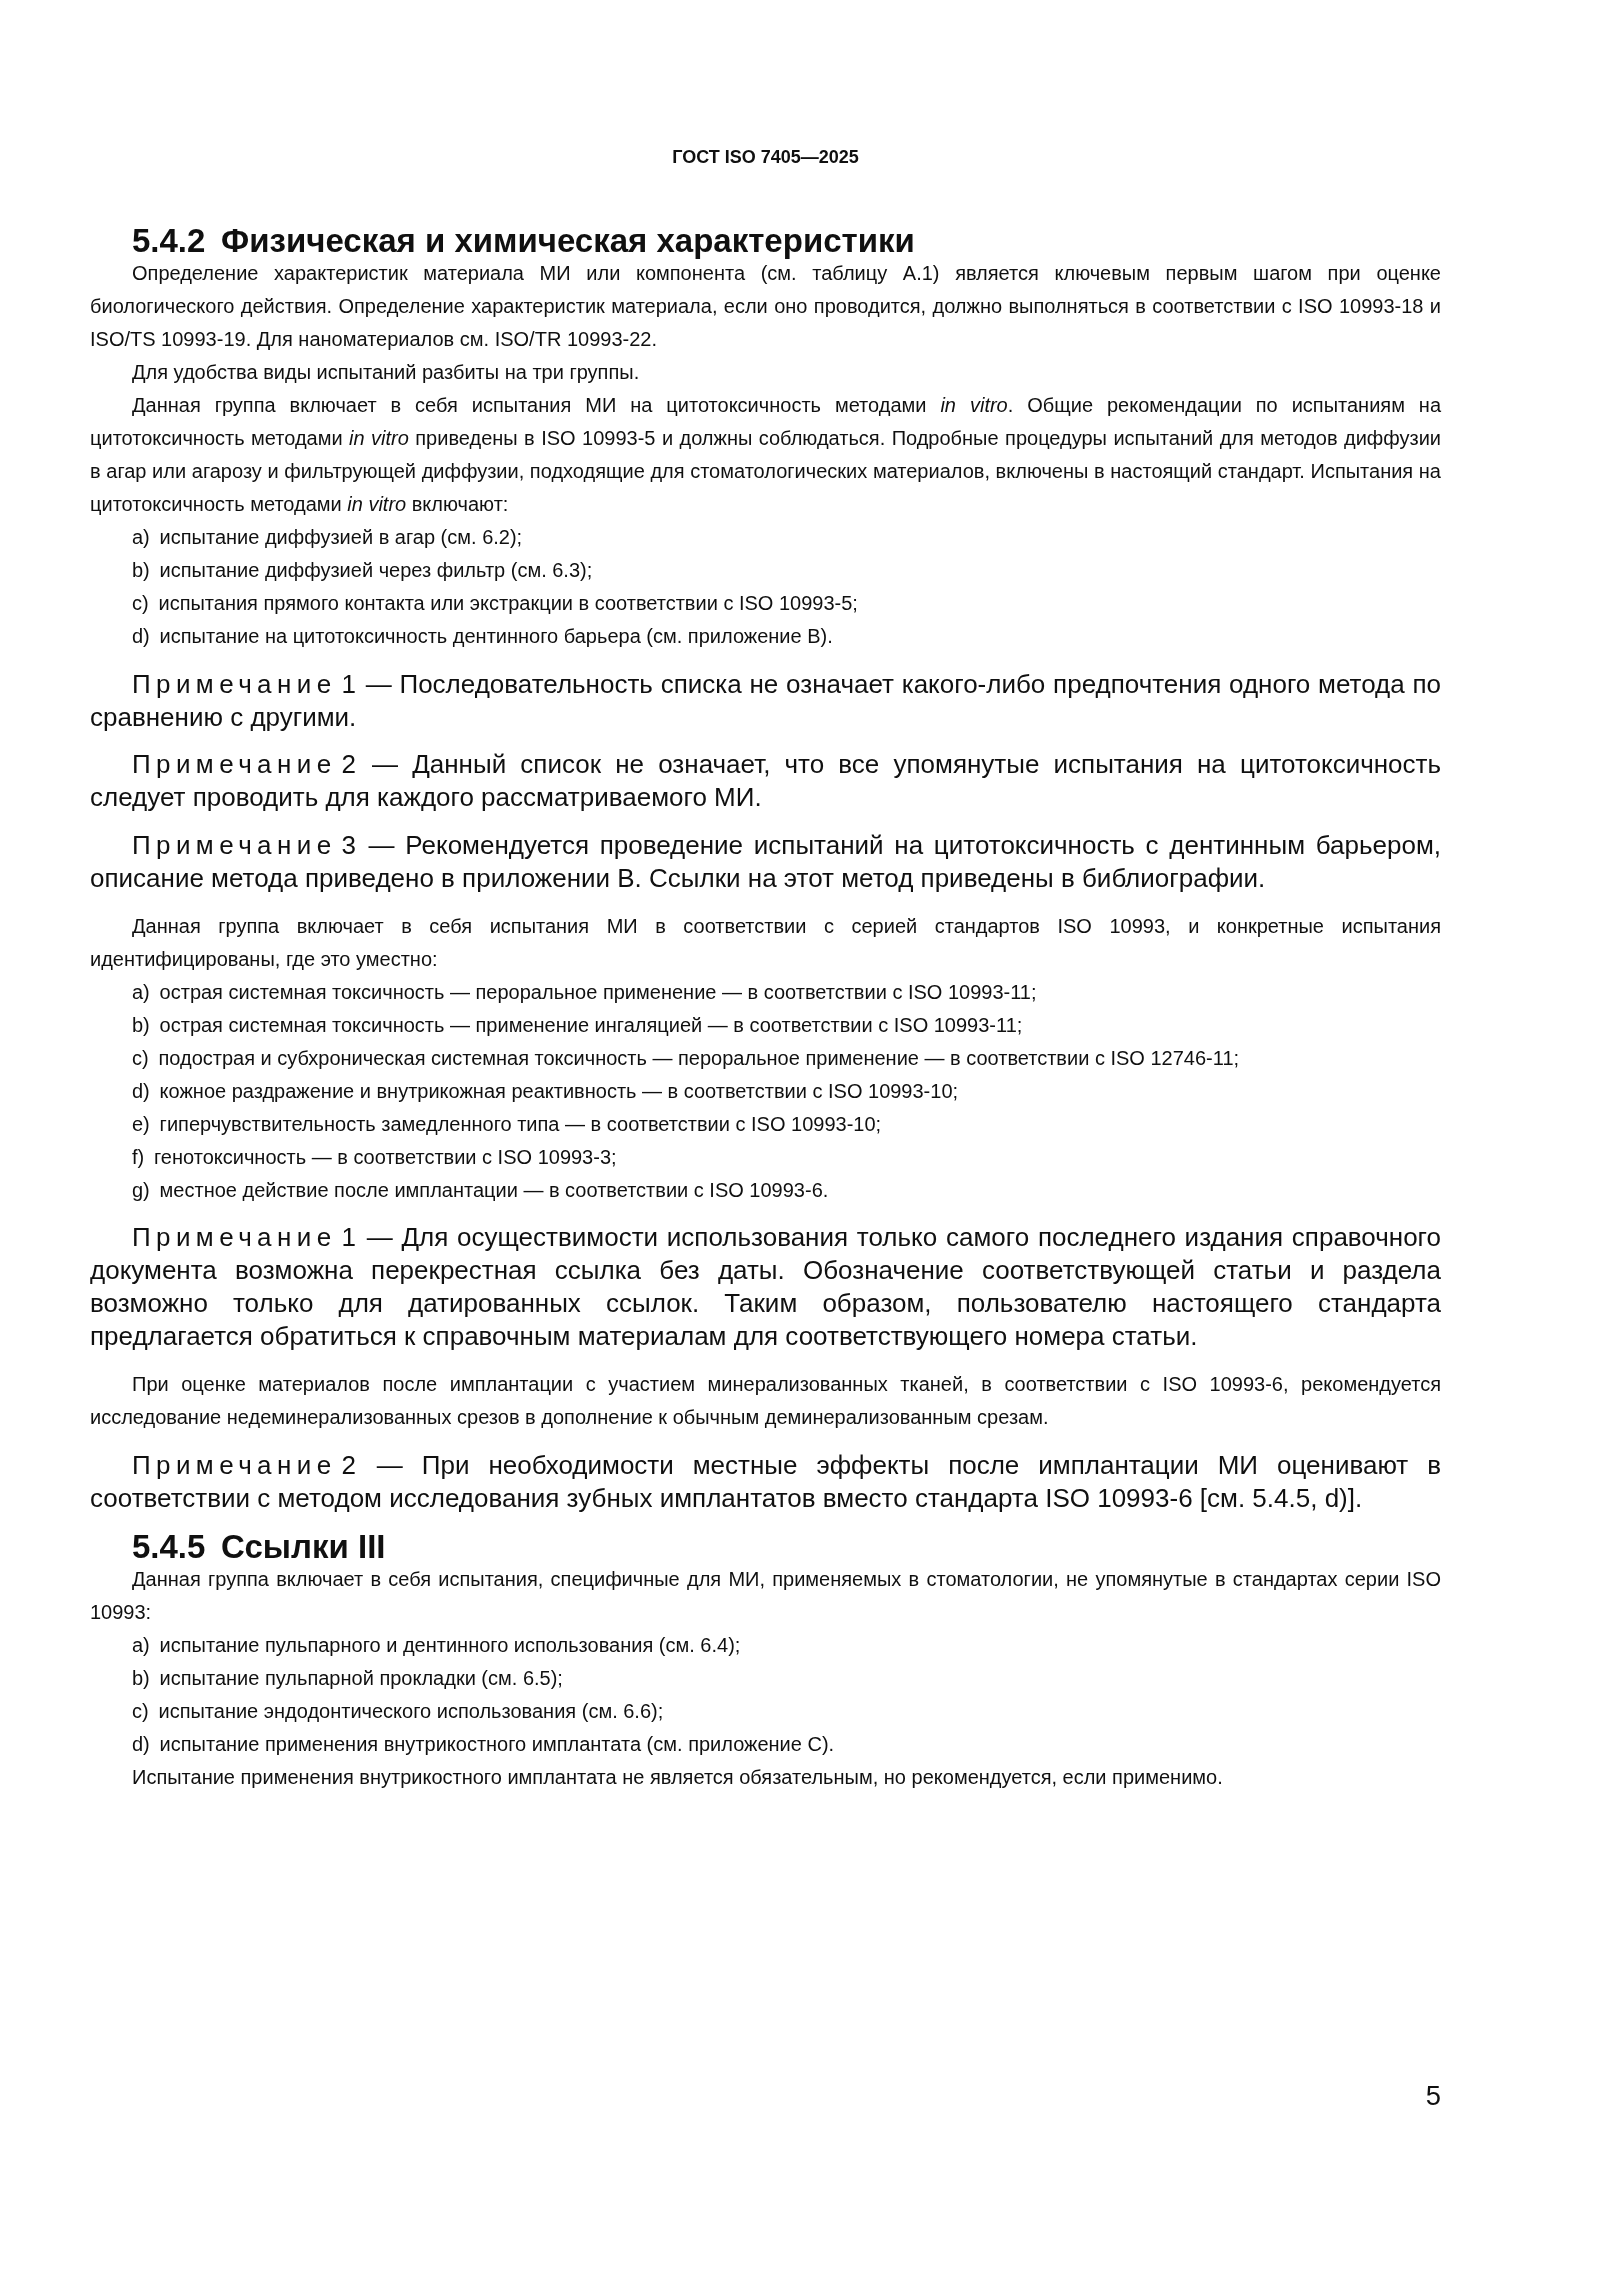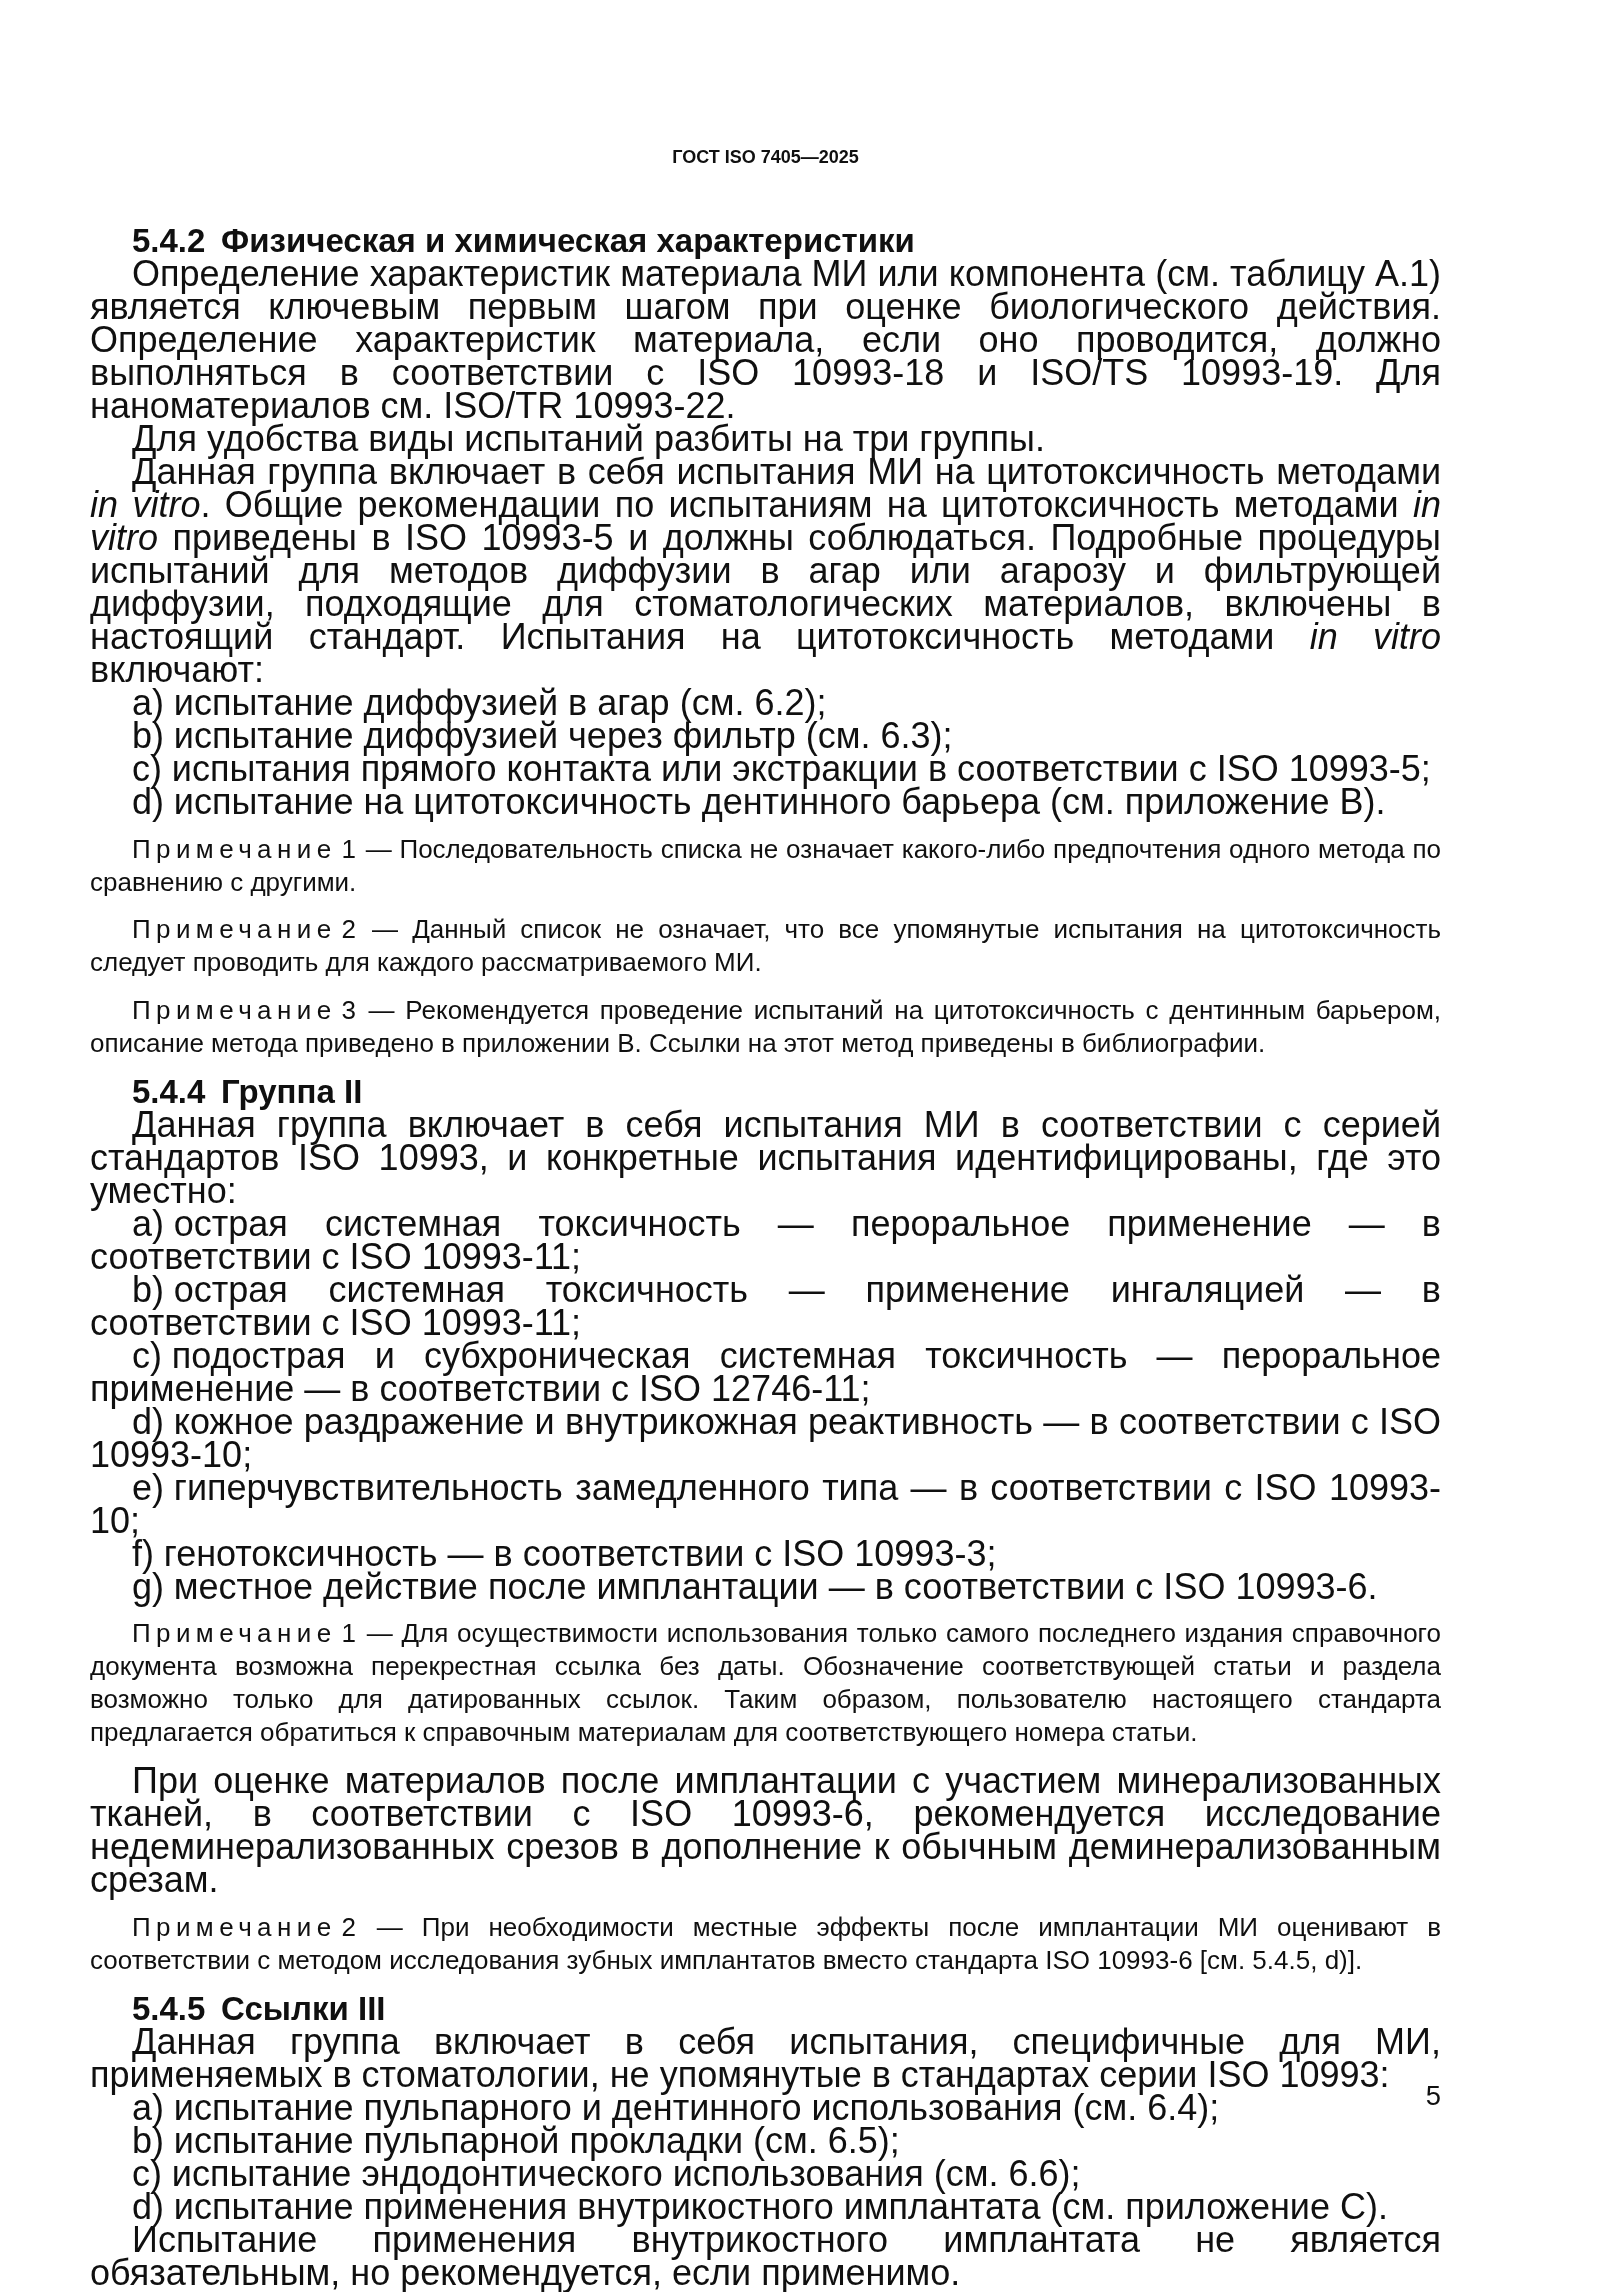--- a/index.html
+++ b/index.html
@@ -31,21 +31,21 @@
   .hd {
     font-size: 33px;
     line-height: 33px;
     font-weight: 700;
     margin: 13.7px 0 0 0;
     text-indent: 42px;
   }
   .hd:first-child { margin-top: 0; }
   .hnum { margin-right: 15.7px; }
   .para, .li {
-    font-size: 36px;
+    font-size: 20px;
     line-height: 33px;
     margin: 0;
     text-align: justify;
     text-indent: 42px;
   }
   .lm { margin-right: 9.8px; }
   .note {
     font-size: 26px;
     line-height: 33px;
     margin: 14.7px 0;
@@ -81,21 +81,20 @@
 
   <p class="li"><span class="lm">a)</span><span>испытание диффузией в агар (см. 6.2);</span></p>
   <p class="li"><span class="lm">b)</span><span>испытание диффузией через фильтр (см. 6.3);</span></p>
   <p class="li"><span class="lm">c)</span><span>испытания прямого контакта или экстракции в соответствии с ISO 10993-5;</span></p>
   <p class="li"><span class="lm">d)</span><span>испытание на цитотоксичность дентинного барьера (см. приложение В).</span></p>
 
   <p class="note"><span class="nlabel">Примечание</span><span class="nnum">1</span> <span>— Последовательность списка не означает какого-либо предпочтения одного метода по сравнению с другими.</span></p>
   <p class="note"><span class="nlabel">Примечание</span><span class="nnum">2</span> <span>— Данный список не означает, что все упомянутые испытания на цитотоксичность следует проводить для каждого рассматриваемого МИ.</span></p>
   <p class="note"><span class="nlabel">Примечание</span><span class="nnum">3</span> <span>— Рекомендуется проведение испытаний на цитотоксичность с дентинным барьером, описание метода приведено в приложении В. Ссылки на этот метод приведены в библиографии.</span></p>
 
-  <h2 class="hd"><span class="hnum">5.4.4</span><span>Группа II</span></h2>
   <p class="para">Данная группа включает в себя испытания МИ в соответствии с серией стандартов ISO 10993, и конкретные испытания идентифицированы, где это уместно:</p>
 
   <p class="li"><span class="lm">a)</span><span>острая системная токсичность — пероральное применение — в соответствии с ISO 10993-11;</span></p>
   <p class="li"><span class="lm">b)</span><span>острая системная токсичность — применение ингаляцией — в соответствии с ISO 10993-11;</span></p>
   <p class="li"><span class="lm">c)</span><span>подострая и субхроническая системная токсичность — пероральное применение — в соответствии с ISO 12746-11;</span></p>
   <p class="li"><span class="lm">d)</span><span>кожное раздражение и внутрикожная реактивность — в соответствии с ISO 10993-10;</span></p>
   <p class="li"><span class="lm">e)</span><span>гиперчувствительность замедленного типа — в соответствии с ISO 10993-10;</span></p>
   <p class="li"><span class="lm">f)</span><span>генотоксичность — в соответствии с ISO 10993-3;</span></p>
   <p class="li"><span class="lm">g)</span><span>местное действие после имплантации — в соответствии с ISO 10993-6.</span></p>
 

